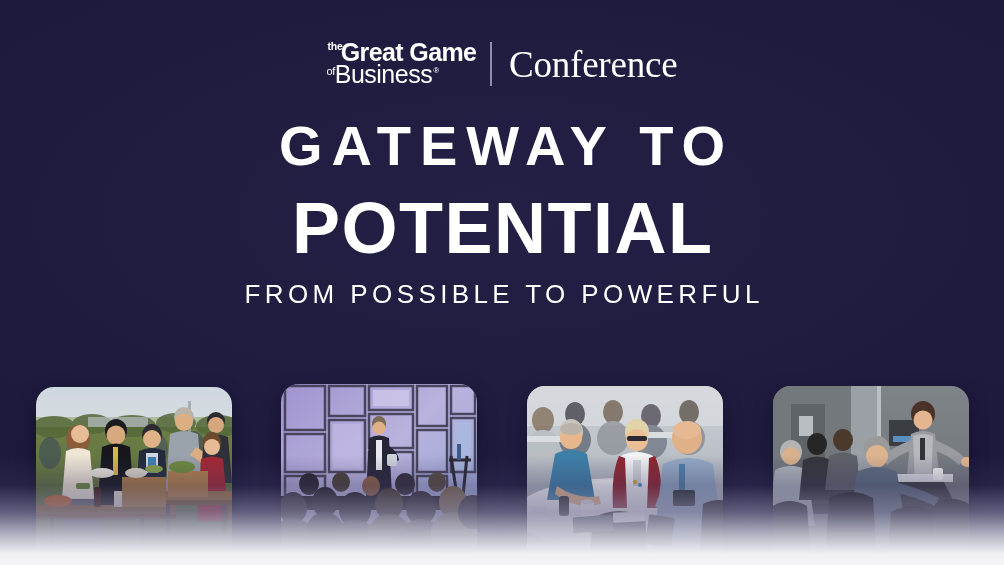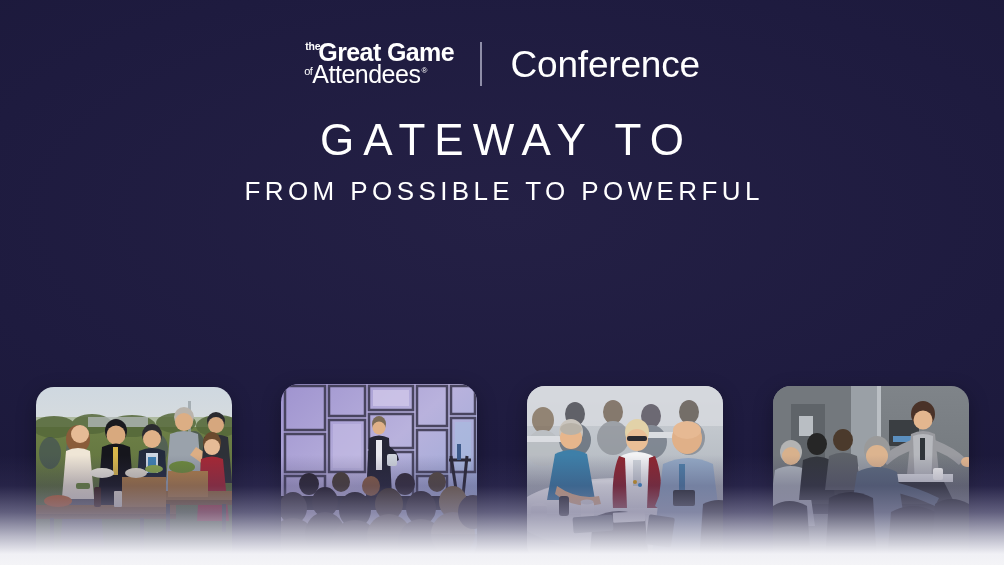--- a/index.html
+++ b/index.html
@@ -30,21 +30,21 @@
        rgba(240,240,245,1) 90%,
        #f4f4f7 100%);
     pointer-events:none;
     z-index:5;
   }
 
   
   .logo-row {
     position:absolute; top:40px; left:0; right:0;
     display:flex; align-items:center; justify-content:center;
-    gap:12px;
+    gap:0px;
   }
   .ggob-logo {
     position:relative;
     color:#ffffff;
     line-height:1;
     text-align:left;
     padding-right:14px;
   }
   .ggob-l1 {
     display:flex; align-items:flex-end;
@@ -66,30 +66,30 @@
   .ggob-reg { font-size:8px; position:relative; top:-12px; left:1px; }
 
   .logo-divider {
     width:1.5px; height:44px;
     background:#8f8ea8;
     margin:0 17px 0 0;
   }
   .conference-word {
     font-size:37px; font-weight:300; color:#ffffff;
     letter-spacing:-0.2px; line-height:1;
-    position:relative; top:1px;
+    position:relative; top:1px;font-family:Liberation Serif, serif;
   }
 
   
   .headline-block {
     position:absolute; top:118px; left:0; right:0;
     text-align:center;
   }
   .kicker {
-    font-size:44px; font-weight:400; color:#ffffff;
+    font-size:56px; font-weight:700; color:#ffffff;
     letter-spacing:9px; line-height:1;
     text-indent:9px;
   }
   .hero-word {
     font-size:72px; font-weight:bold; color:#ffffff;
     letter-spacing:1.5px; line-height:1.02;
     margin-top:18px;
     text-indent:1.5px;
   }
   .subkicker {
@@ -144,32 +144,33 @@
 
   <div class="logo-row">
 
     <div class="ggob-logo">
       <div class="ggob-l1">
         <span class="ggob-sup-the">the</span>
         <span>Great Game</span>
       </div>
       <div class="ggob-l2">
         <span class="ggob-sup-of">of</span>
-        <span>Attendees</span>
+        <span>Business</span>
         <span class="ggob-reg">®</span>
       </div>
     </div>
 
     <div class="logo-divider"></div>
 
     <div class="conference-word">Conference</div>
   </div>
 
   <div class="headline-block">
     <div class="kicker">GATEWAY TO</div>
+    <div class="hero-word">POTENTIAL</div>
     <div class="subkicker">FROM POSSIBLE TO POWERFUL</div>
   </div>
 
 
   <div class="photo-strip">
 
     <div class="photo-card card1">
       <span class="ph-label">Attendees with lanyards serving food from wooden buffet tables at an outdoor evening reception on a lawn</span>
       <svg viewBox="0 0 196 176" preserveAspectRatio="xMidYMid slice">
         <defs>

